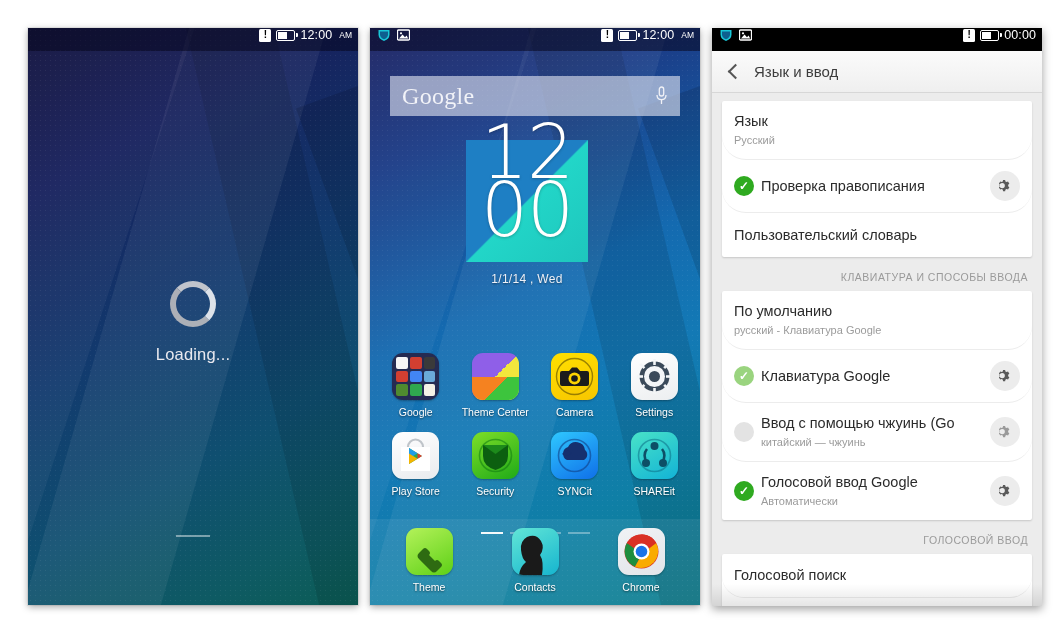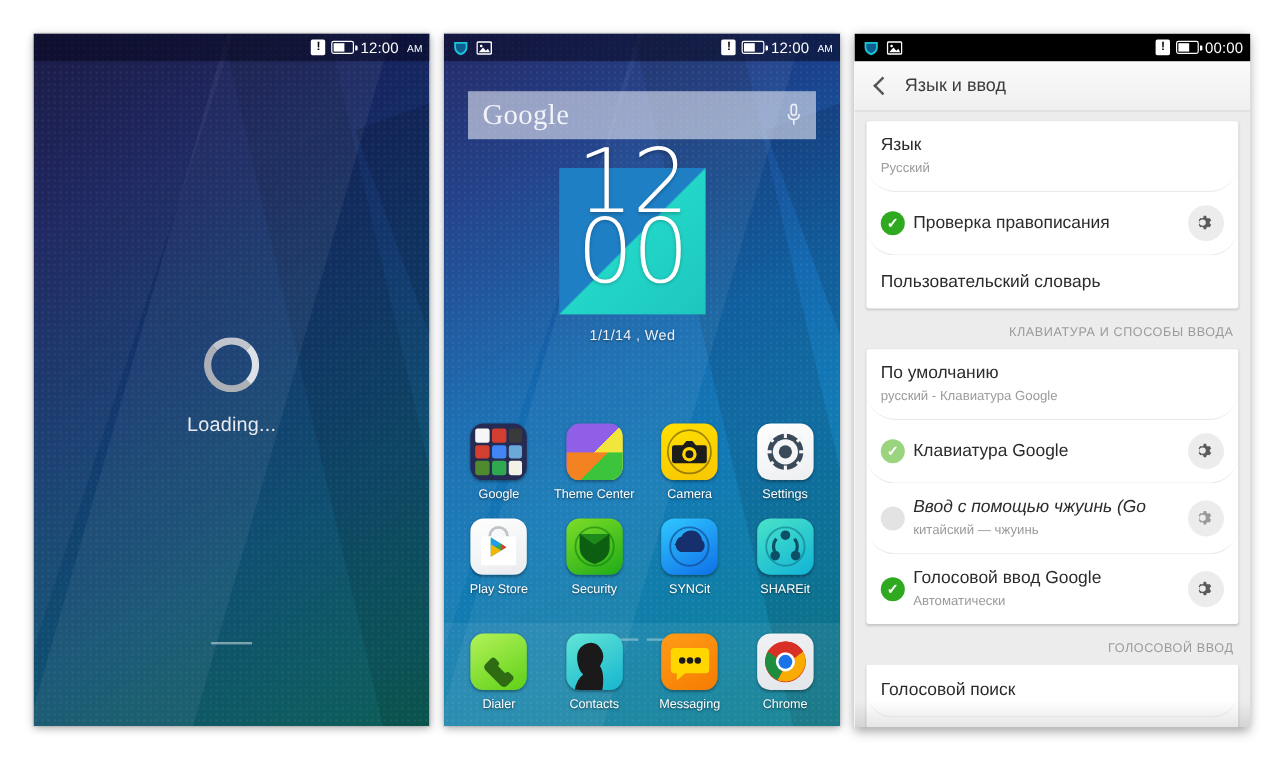--- a/index.html
+++ b/index.html
@@ -55,21 +55,21 @@
     background-image:
       radial-gradient(rgba(255,255,255,0.13) 0.6px, transparent 0.7px);
     background-size: 5px 5px;
     opacity: 0.5;
   }
 
   
   .statusbar {
     position: relative; z-index: 5;
     height: 23px;
-    display: flex; align-items: center;
+    display: flex; align-items: flex-start;
     padding: 0 6px 0 7px;
     color: #fff;
     font-size: 11px;
   }
   .sb-dark { background: #000; }
   .sb-trans { background: rgba(5,5,30,0.55); }
   .sb-left { display: flex; align-items: center; gap: 6px; }
   .sb-right { margin-left: auto; display: flex; align-items: center; gap: 5px; }
   .sb-time { font-size: 12.5px; letter-spacing: 0.1px; }
   .sb-ampm { font-size: 8.5px; margin-left: 2px; }
@@ -257,21 +257,21 @@
     display: flex; align-items: center;
     padding: 11px 12px; min-height: 44px;
     border-bottom: 1px solid #ececec;
     cursor: pointer;
     border-radius: 24px;
   }
   .row:last-child { border-bottom: none; align-items: center; }
   .row-txt { flex: 1; min-width: 0; }
   .row-title { font-size: 14.5px; color: #2b2b2b; line-height: 1.25; }
   .row-sub { font-size: 11px; color: #9b9b9b; margin-top: 4px; line-height: 1.25; }
-  .row-sub.nowrap, .row-title.nowrap { white-space: nowrap; overflow: hidden; font-style: italic; }
+  .row-sub.nowrap, .row-title.nowrap { white-space: nowrap; overflow: hidden; }
 
   .chk {
     width: 20px; height: 20px; border-radius: 50%;
     flex: 0 0 20px; margin-right: 7px;
     display: flex; align-items: center; justify-content: center;
     font-size: 12px; color: #fff; font-weight: bold;
   }
   .chk.on { background: #2faa20; }
   .chk.on.pale { background: #9ad47f; }
   .chk.off { background: #e3e3e3; }
@@ -502,40 +502,29 @@
     </div>
 
     <div class="appgrid" style="top:auto; bottom:12px;">
       <div class="approw">
         <div class="app">
           <div class="app-ic ic-dial">
             <svg width="47" height="47" viewBox="0 0 47 47">
               <path d="M13 31 q-3 -3 0 -6 l4 -4 q2 -2 4 0 l2 2 q2 2 0 4 l6 6 q2 -2 4 0 l2 2 q2 2 0 4 l-4 4 q-3 3 -6 0 z" fill="#2e6b12"></path>
             </svg>
           </div>
-          <div class="app-lbl">Dialer</div>
+          <div class="app-lbl">Theme</div>
         </div>
         <div class="app">
           <div class="app-ic ic-cont">
             <svg width="47" height="47" viewBox="0 0 47 47">
               <path d="M30 47 q2 -14 -2 -20 q5 -7 1 -14 q-5 -8 -14 -4 q-7 4 -6 13 q1 9 5 12 q-6 5 -7 13 z" fill="#1a1a1a"></path>
             </svg>
           </div>
           <div class="app-lbl">Contacts</div>
-        </div>
-        <div class="app">
-          <div class="app-ic ic-msg">
-            <svg width="47" height="47" viewBox="0 0 47 47">
-              <path d="M11 12 h26 a3 3 0 0 1 3 3 v15 a3 3 0 0 1 -3 3 h-17 l-7 6 v-6 h-2 a3 3 0 0 1 -3 -3 v-15 a3 3 0 0 1 3 -3 z" fill="#ffd600"></path>
-              <circle cx="17.5" cy="22.5" r="2.7" fill="#1a1a1a"></circle>
-              <circle cx="24" cy="22.5" r="2.7" fill="#1a1a1a"></circle>
-              <circle cx="30.5" cy="22.5" r="2.7" fill="#1a1a1a"></circle>
-            </svg>
-          </div>
-          <div class="app-lbl">Messaging</div>
         </div>
         <div class="app">
           <div class="app-ic ic-chrome">
             <svg width="47" height="47" viewBox="0 0 47 47">
               <circle cx="23.5" cy="23.5" r="17" fill="#d93025"></circle>
               <path d="M23.5 6.5 A17 17 0 0 1 38.2 15 L23.5 15 Z" fill="#d93025"></path>
               <path d="M8.8 15 A17 17 0 0 0 17 38.8 L24 26 Z" fill="#1e8e3e"></path>
               <path d="M38.2 15 A17 17 0 0 1 17 38.8 L24 26 Z" fill="#f9ab00"></path>
               <path d="M8.8 15 A17 17 0 0 1 38.2 15 L24 22 Z" fill="#d93025"></path>
               <circle cx="23.5" cy="23.5" r="8" fill="#ffffff"></circle>

